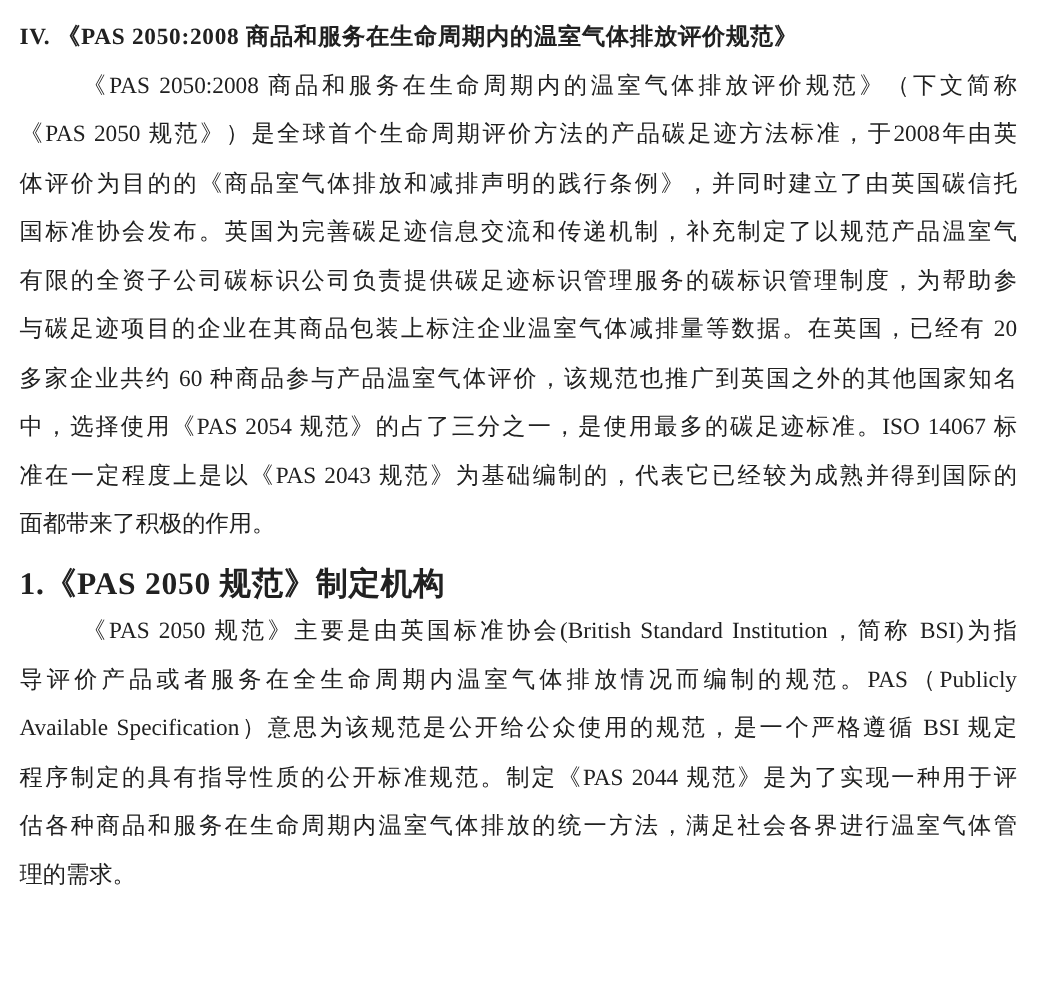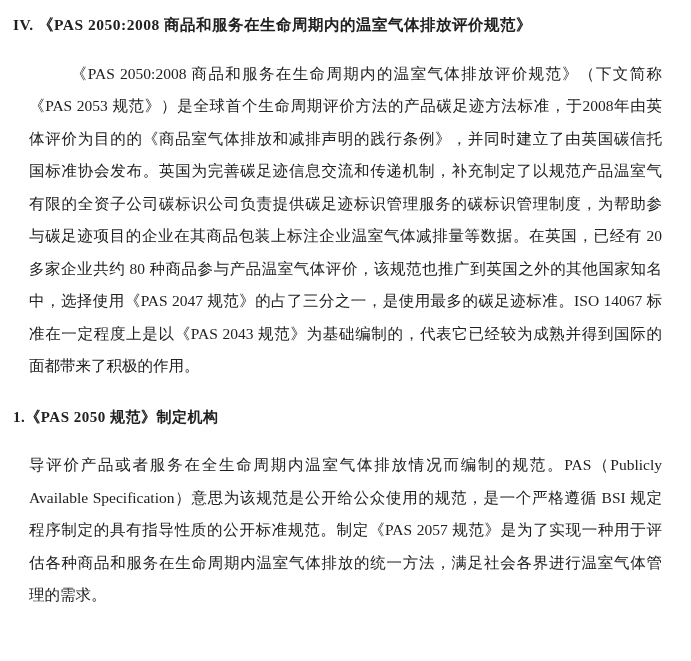--- a/index.html
+++ b/index.html
@@ -23,68 +23,69 @@
   }
   .doc-title {
     margin: 0;
     font-size: 15.5px;
     font-weight: bold;
     line-height: 32.5px;
     letter-spacing: 0.5px;
     white-space: nowrap;
   }
   .para {
-    margin: 16px;
+    margin: 0;
   }
   .line {
     font-size: 15.5px;
     line-height: 32.5px;
     text-align: justify;
     text-align-last: justify;
     text-justify: inter-character;
   }
   .line.indent {
     text-indent: 42px;
   }
   .line.last {
     text-align: center;
     text-align-last: left;
   }
   .section-heading {
-    margin: 18px 0 0 0;
-    font-size: 15px;
+    margin: 6px 0 0 0;
+    font-size: 21px;
     font-weight: bold;
     line-height: 32.5px;
     letter-spacing: 0.5px;
     white-space: nowrap;
   }
 </style>
 </head>
 <body>
 
 <div class="page">
 
   <h1 class="doc-title">IV. 《PAS 2050:2008 商品和服务在生命周期内的温室气体排放评价规范》</h1>
 
   <div class="para">
     <div class="line indent">《PAS 2050:2008 商品和服务在生命周期内的温室气体排放评价规范》（下文简称</div>
-    <div class="line">《PAS 2053 规范》）是全球首个生命周期评价方法的产品碳足迹方法标准，于2008年由英</div>
+    <div class="line">《PAS 2050 规范》）是全球首个生命周期评价方法的产品碳足迹方法标准，于2008年由英</div>
     <div class="line">体评价为目的的《商品室气体排放和减排声明的践行条例》，并同时建立了由英国碳信托</div>
     <div class="line">国标准协会发布。英国为完善碳足迹信息交流和传递机制，补充制定了以规范产品温室气</div>
     <div class="line">有限的全资子公司碳标识公司负责提供碳足迹标识管理服务的碳标识管理制度，为帮助参</div>
     <div class="line">与碳足迹项目的企业在其商品包装上标注企业温室气体减排量等数据。在英国，已经有 20</div>
-    <div class="line">多家企业共约 80 种商品参与产品温室气体评价，该规范也推广到英国之外的其他国家知名</div>
-    <div class="line">中，选择使用《PAS 2047 规范》的占了三分之一，是使用最多的碳足迹标准。ISO 14067 标</div>
+    <div class="line">多家企业共约 60 种商品参与产品温室气体评价，该规范也推广到英国之外的其他国家知名</div>
+    <div class="line">中，选择使用《PAS 2054 规范》的占了三分之一，是使用最多的碳足迹标准。ISO 14067 标</div>
     <div class="line">准在一定程度上是以《PAS 2043 规范》为基础编制的，代表它已经较为成熟并得到国际的</div>
     <div class="line last">面都带来了积极的作用。</div>
   </div>
 
   <h2 class="section-heading">1.《PAS 2050 规范》制定机构</h2>
 
   <div class="para">
+    <div class="line indent">《PAS 2050 规范》主要是由英国标准协会(British Standard Institution，简称 BSI)为指</div>
     <div class="line">导评价产品或者服务在全生命周期内温室气体排放情况而编制的规范。PAS（Publicly</div>
     <div class="line">Available Specification）意思为该规范是公开给公众使用的规范，是一个严格遵循 BSI 规定</div>
-    <div class="line">程序制定的具有指导性质的公开标准规范。制定《PAS 2057 规范》是为了实现一种用于评</div>
+    <div class="line">程序制定的具有指导性质的公开标准规范。制定《PAS 2044 规范》是为了实现一种用于评</div>
     <div class="line">估各种商品和服务在生命周期内温室气体排放的统一方法，满足社会各界进行温室气体管</div>
     <div class="line last">理的需求。</div>
   </div>
 
 </div>
 
 </body></html>

